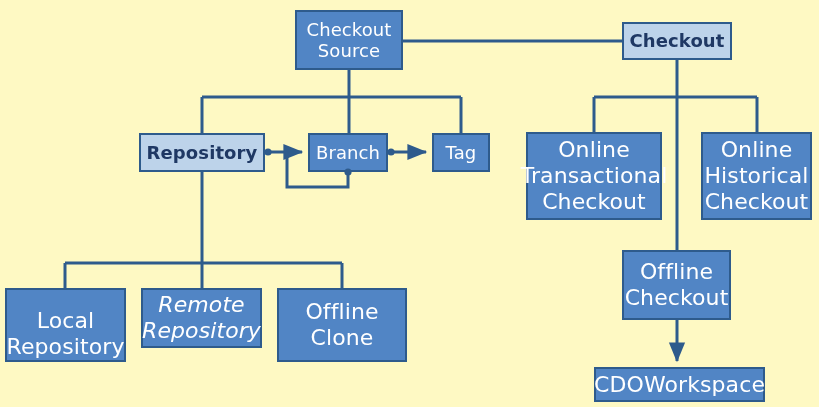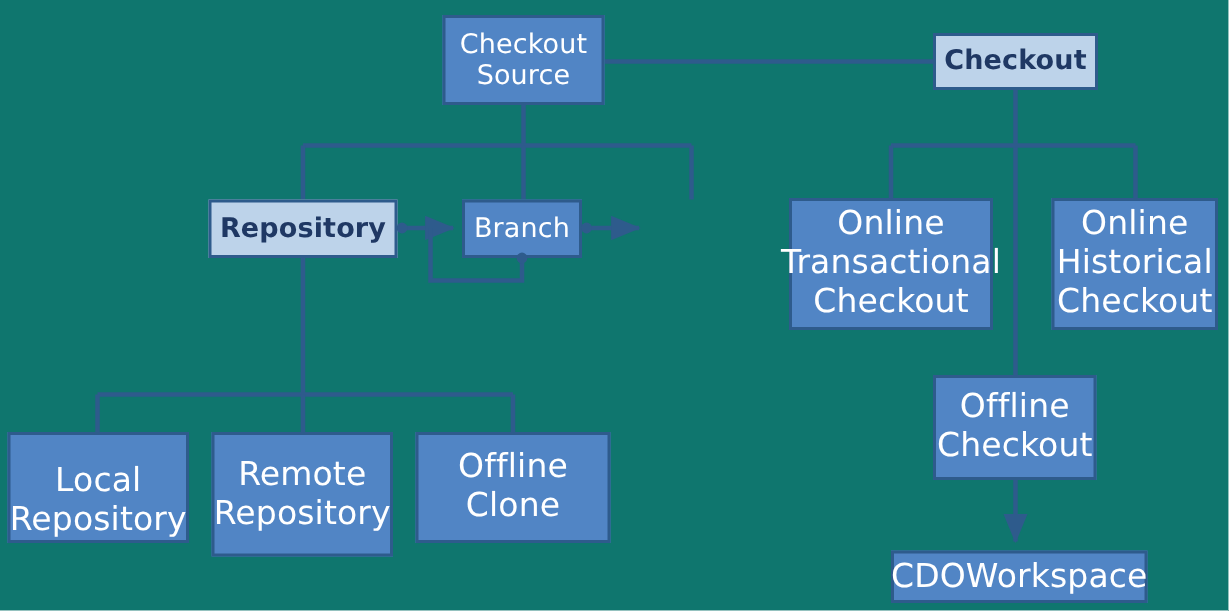--- a/index.html
+++ b/index.html
@@ -5,21 +5,21 @@
 <style>
   html,body{margin:0;padding:0;background:#ffffff;}
   body{
     font-family:"DejaVu Sans", sans-serif;
     -webkit-font-smoothing:antialiased;
   }
   #canvas{
     position:relative;
     width:819px;
     height:407px;
-    background:#0f766e;
+    background:#fef9c3;
     overflow:hidden;
   }
   #edge-layer{
     position:absolute;
     left:0; top:0;
     width:819px; height:407px;
     pointer-events:none;
   }
   .node{
     position:absolute;
@@ -104,27 +104,30 @@
   </div>
 
   <div class="node fill-light fs-18" style="left:139px;top:133px;width:126px;height:39px;">
     <span class="label">Repository</span>
   </div>
 
   <div class="node fill-dark fs-18" style="left:308px;top:133px;width:80px;height:39px;">
     <span class="label">Branch</span>
   </div>
 
+  <div class="node fill-dark fs-18" style="left:432px;top:133px;width:58px;height:39px;">
+    <span class="label">Tag</span>
+  </div>
 
   <div class="node fill-dark fs-17" style="left:5px;top:288px;width:121px;height:74px;align-items:flex-end;">
     <span class="label">Local
 Repository</span>
   </div>
 
-  <div class="node fill-dark fs-17" style="left:141px;top:288px;width:121px;height:83px;">
+  <div class="node fill-dark fs-17" style="left:141px;top:288px;width:121px;height:60px;font-style:italic;">
     <span class="label">Remote
 Repository</span>
   </div>
 
   <div class="node fill-dark fs-17" style="left:277px;top:288px;width:130px;height:74px;">
     <span class="label">Offline
 Clone</span>
   </div>
 
   <div class="node fill-dark fs-17" style="left:526px;top:132px;width:136px;height:88px;">

